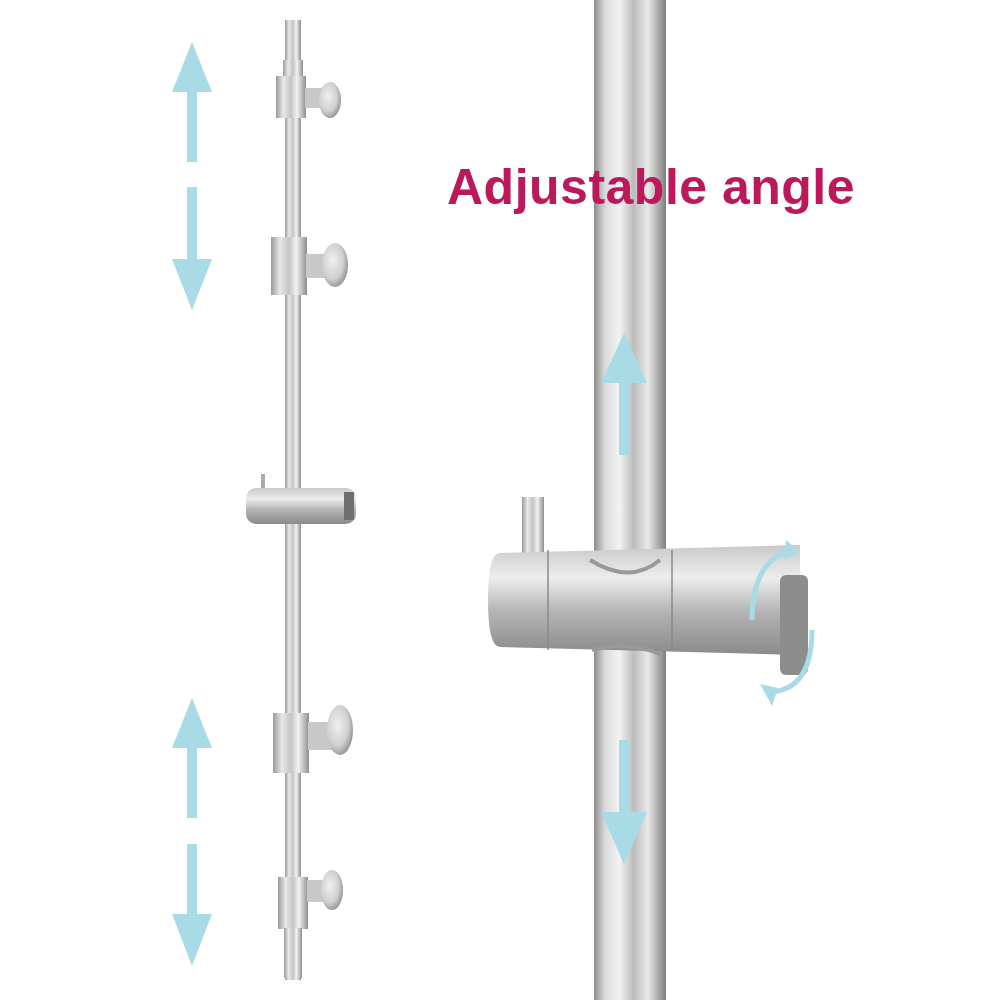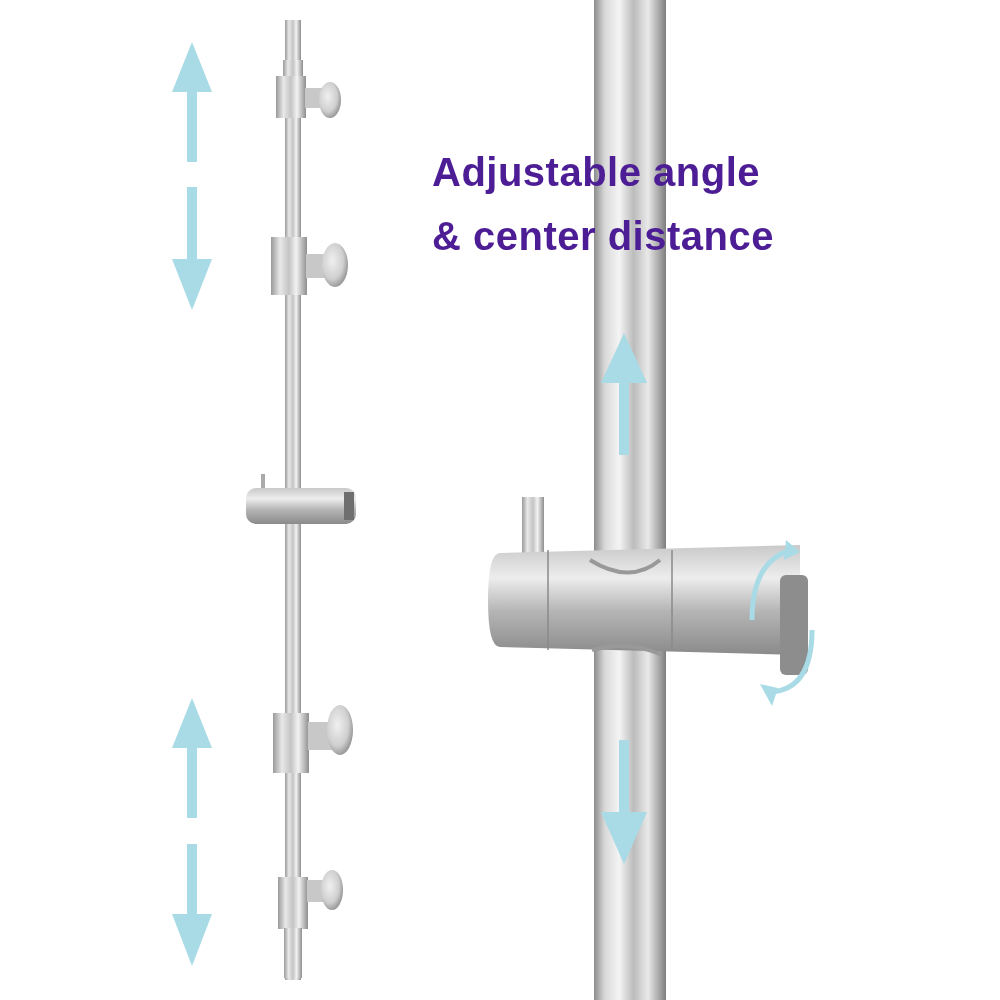--- a/index.html
+++ b/index.html
@@ -1,18 +1,18 @@
 <!DOCTYPE html>
 <html><head>
 <meta charset="utf-8">
 <style>
   html,body{margin:0;padding:0;background:#ffffff;}
   body{width:1000px;height:1000px;position:relative;overflow:hidden;font-family:"Liberation Sans",sans-serif;}
   .stage{position:absolute;left:0;top:0;width:1000px;height:1000px;}
-  .headline{position:absolute;left:432px;top:140px;font-family:"Liberation Sans",sans-serif;font-size:40px;line-height:64px;color:#4c1d95;letter-spacing:0.5px;z-index:5;margin:0;}
+  .headline{position:absolute;left:432px;top:140px;font-family:"Liberation Sans",sans-serif;font-size:50px;line-height:64px;color:#be185d;letter-spacing:0.5px;z-index:5;margin:15px;}
   .headline span{display:block;white-space:nowrap;}
 </style>
 </head>
 <body>
 
 <div class="stage">
   <svg width="1000" height="1000" viewBox="0 0 1000 1000">
     <defs>
       <linearGradient id="rodH" x1="0" y1="0" x2="1" y2="0">
         <stop offset="0" stop-color="#9a9a9a"></stop>
@@ -113,15 +113,14 @@
       </g>
       <g fill="#a8dbe6">
         <rect x="619" y="740" width="10" height="72"></rect>
         <polygon points="624,864 601,812 647,812"></polygon>
       </g>
     </g>
   </svg>
 
   <h1 class="headline">
     <span>Adjustable angle</span>
-    <span>&amp; center distance</span>
   </h1>
 </div>
 
 </body></html>

